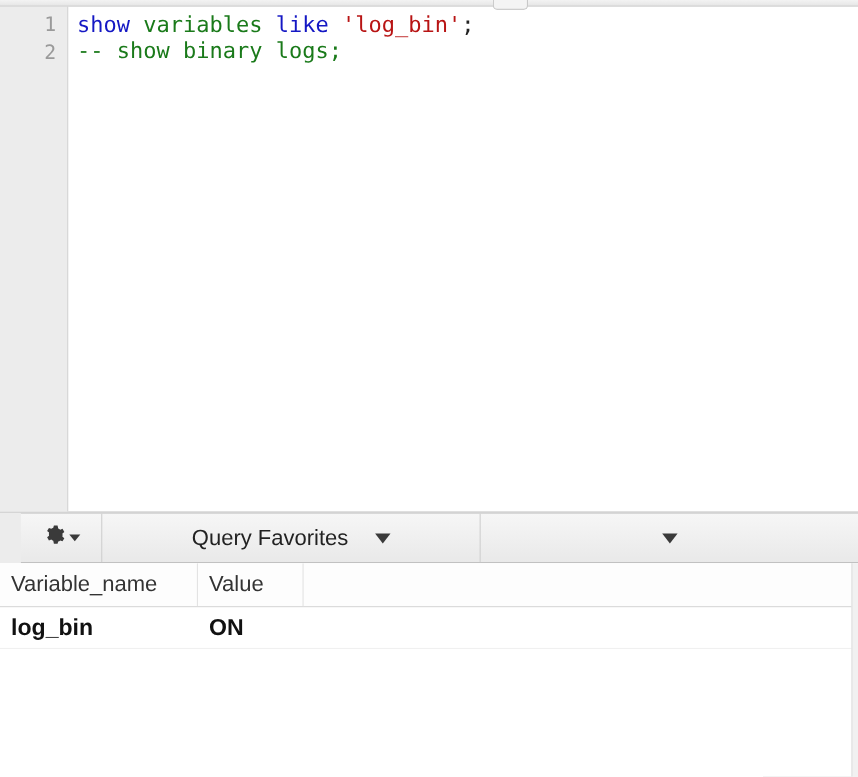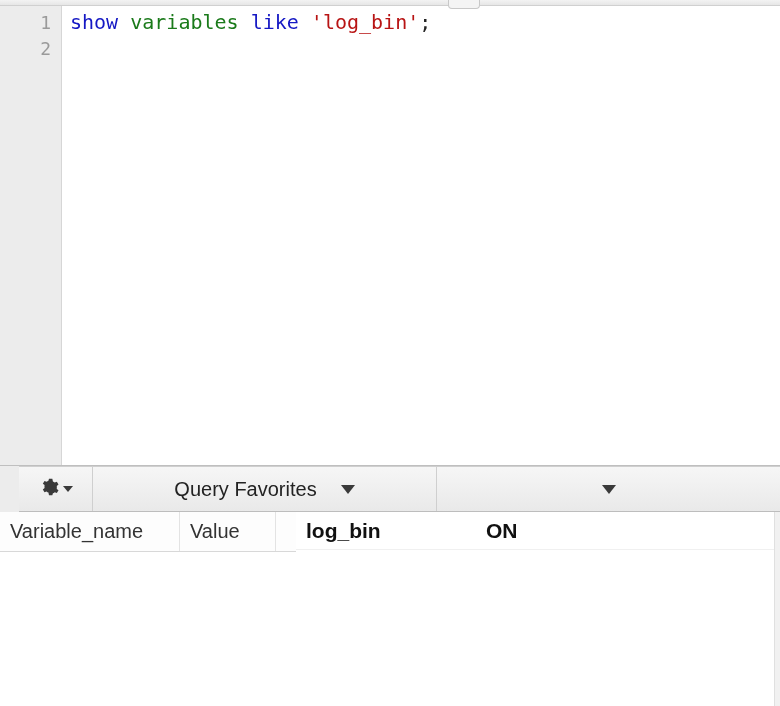--- a/index.html
+++ b/index.html
@@ -111,21 +111,21 @@
     width: 0; height: 0;
     border-left: 7px solid transparent;
     border-right: 7px solid transparent;
     border-top: 9px solid #3a3a3a;
   }
   
   .results {
     flex: 1;
     background: #ffffff;
     display: flex;
-    flex-direction: row;
+    flex-direction: column;
     overflow: hidden;
     text-align: right;
   }
   .thead {
     display: flex;
     background: #fdfdfd;
     border-bottom: 1px solid #d8d8d8;
     font-size: 20px;
     color: #333;
     height: 40px;
@@ -164,21 +164,21 @@
 <body>
 
 <div class="root">
   <div class="topbar"></div>
 
   <div class="editor-wrap">
     <div class="gutter" id="gutter">
         <div>1</div>
         <div>2</div>
       </div>
-    <div class="code" id="code"><div><span class="tok-kw">show</span><span> </span><span class="tok-id">variables</span><span> </span><span class="tok-kw">like</span><span> </span><span class="tok-str">'log_bin'</span><span class="tok-punct">;</span></div></div>
+    <div class="code" id="code"><div><span class="tok-kw">show</span><span> </span><span class="tok-id">variables</span><span> </span><span class="tok-kw">like</span><span> </span><span class="tok-str">'log_bin'</span><span class="tok-punct">;</span></div><div><span class="tok-comment">-- show binary logs;</span></div></div>
   </div>
 
   <div class="midbar">
     <div class="gear-cell">
       <span>
         <svg viewBox="0 0 24 24">
             <path d="M12 8a4 4 0 1 0 0 8 4 4 0 0 0 0-8zm9.4 4a7.5 7.5 0 0 0-.1-1.3l2.1-1.6-2-3.4-2.5 1a7.6 7.6 0 0 0-2.2-1.3L16 2h-4l-.7 2.4a7.6 7.6 0 0 0-2.2 1.3l-2.5-1-2 3.4 2.1 1.6A7.5 7.5 0 0 0 6.6 12c0 .4 0 .9.1 1.3L4.6 14.9l2 3.4 2.5-1c.7.6 1.4 1 2.2 1.3L12 22h4l.7-2.4c.8-.3 1.5-.7 2.2-1.3l2.5 1 2-3.4-2.1-1.6c.1-.4.1-.9.1-1.3z"></path>
           </svg>
       </span>
       <span class="caret"></span>

